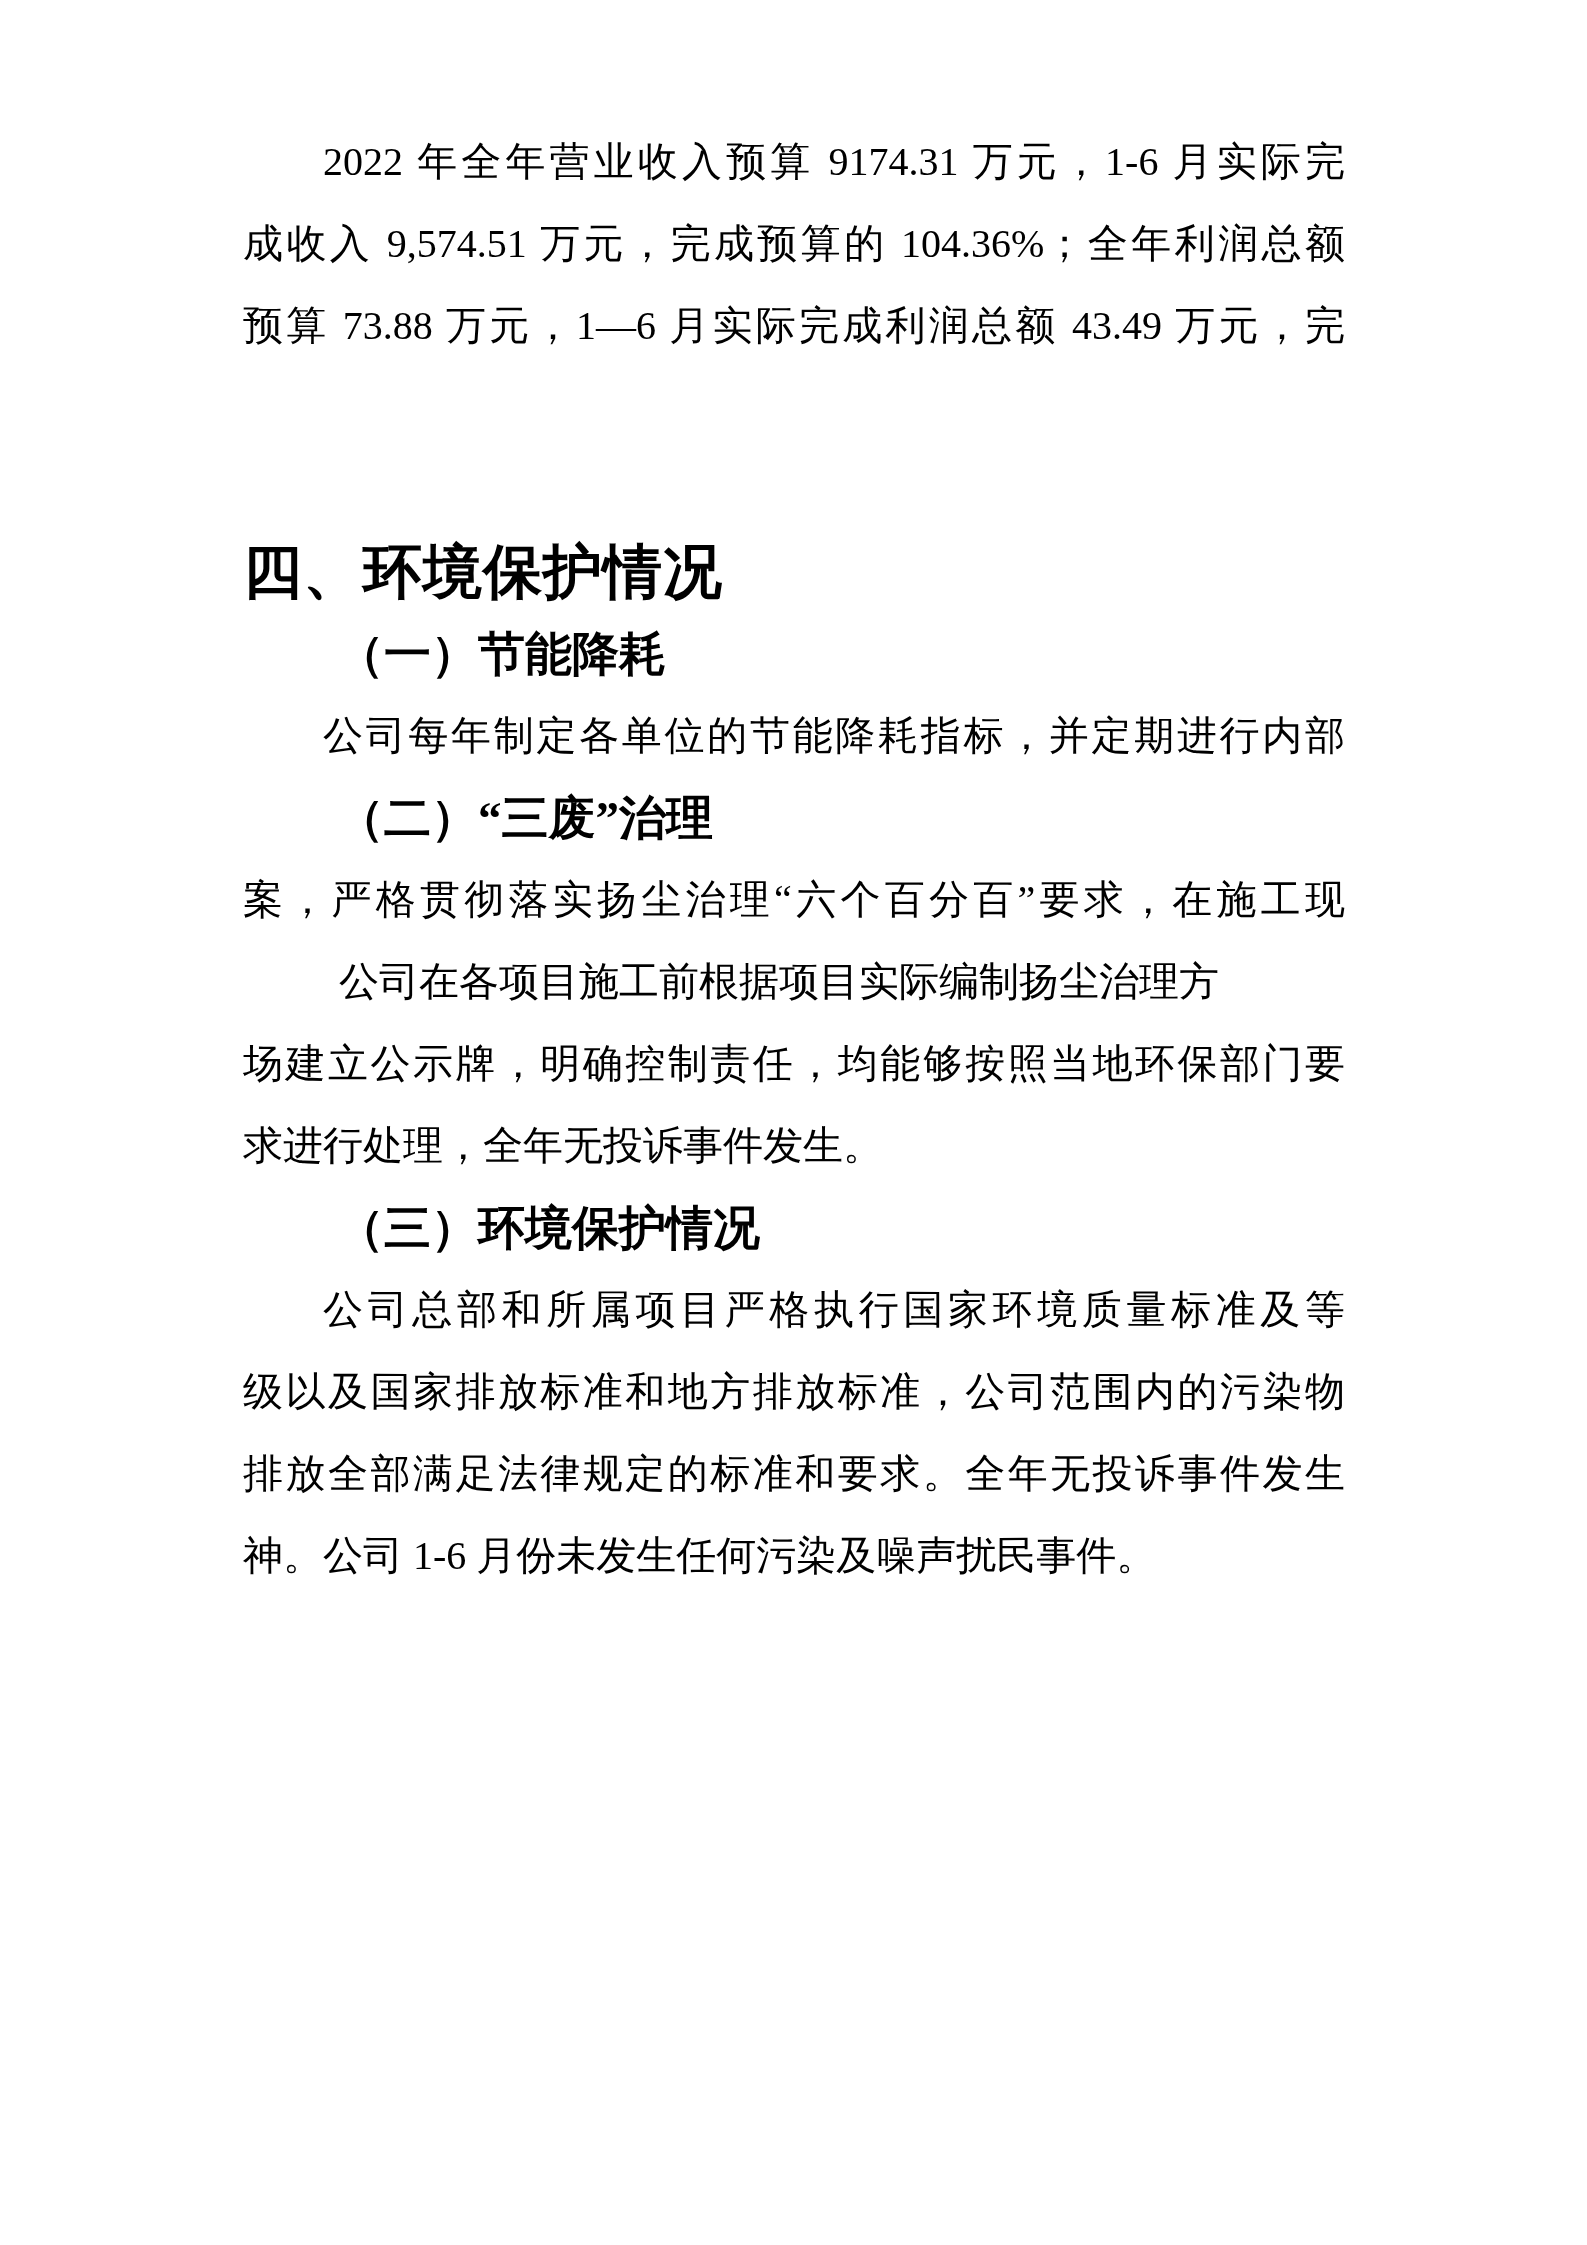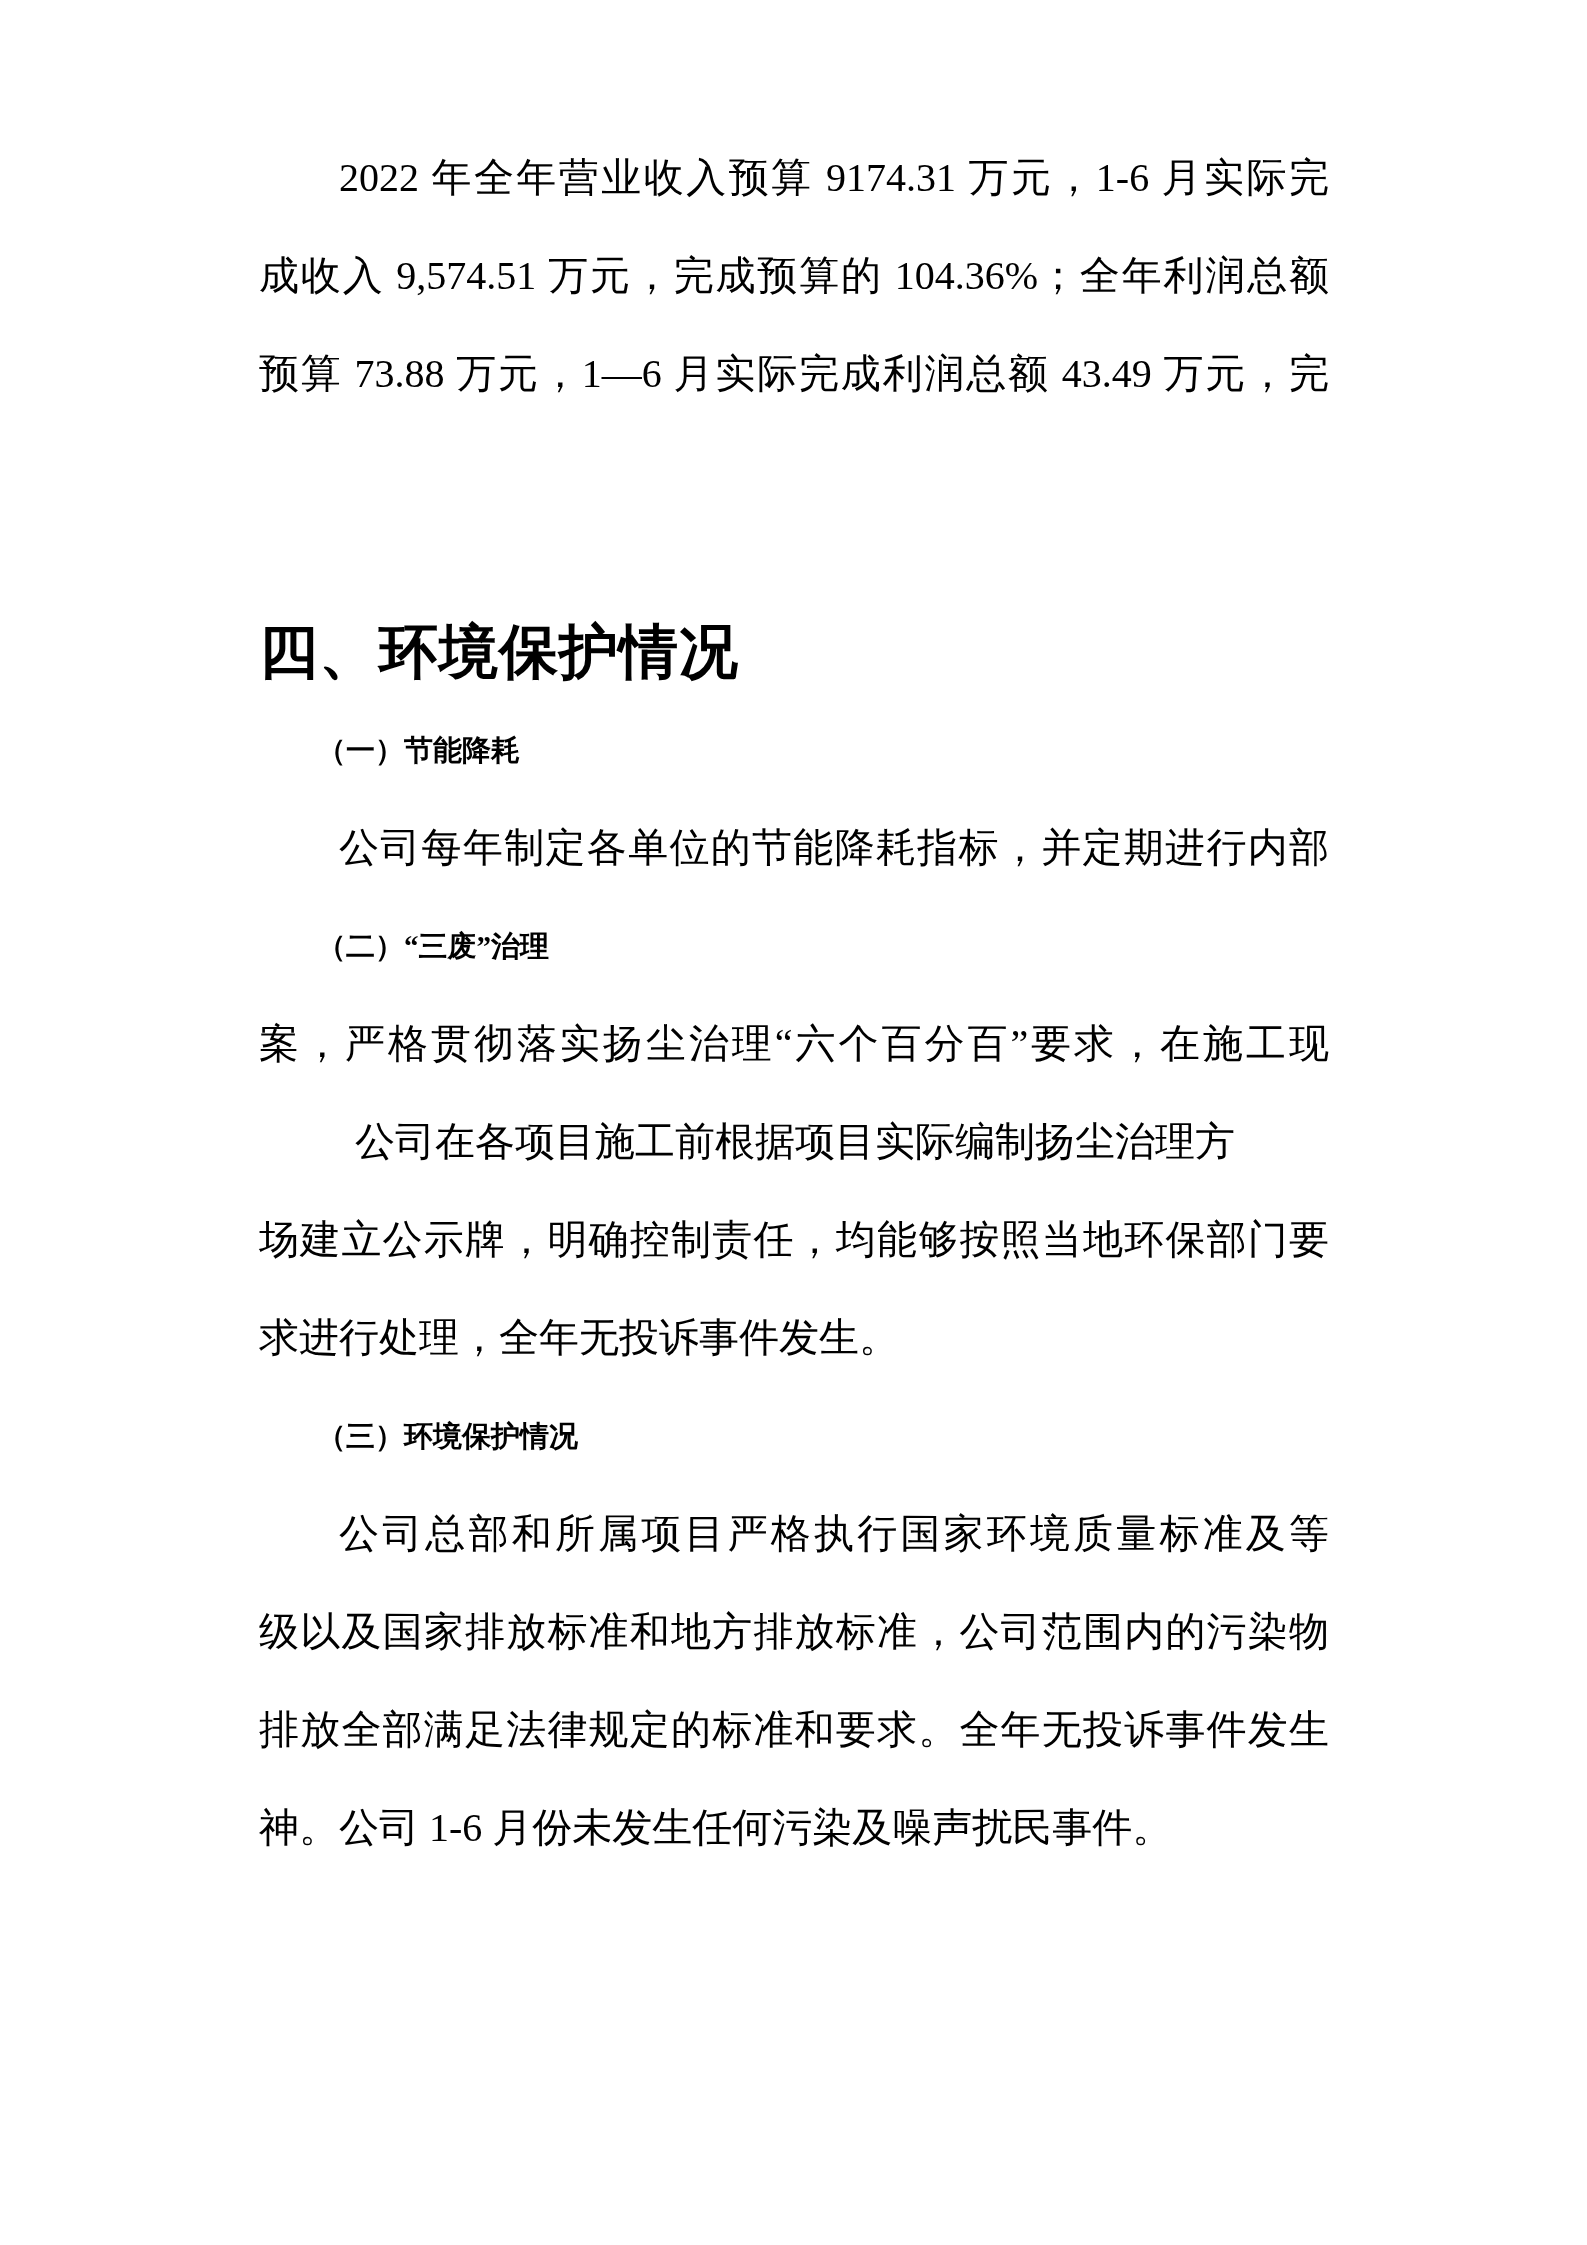--- a/index.html
+++ b/index.html
@@ -20,42 +20,42 @@
   .content {
     position: absolute;
     left: 243px;
     top: 121px;
     width: 1102px;
   }
   .line {
     height: 82px;
     line-height: 82px;
     font-size: 40px;
-    margin: 16px;
+    margin: 0;
     padding: 0;
     white-space: nowrap;
   }
   
   .j {
     white-space: normal;
     text-align: justify;
     text-align-last: justify;
     text-justify: inter-ideograph;
   }
   .ind   { text-indent: 2em; }
   .ind-w { text-indent: 2.4em; }
   .h-main {
     font-family: "Liberation Sans", sans-serif;
     font-weight: 700;
     font-size: 59px;
     letter-spacing: 1px;
   }
   .h-sub {
     font-weight: 700;
-    font-size: 29px;
+    font-size: 47px;
   }
   .gap {
     height: 164px;
   }
 </style>
 </head>
 <body>
 
 <div class="page">
   <div class="content">

